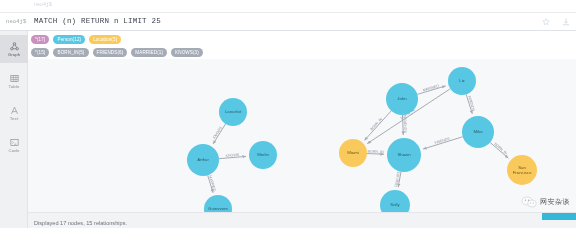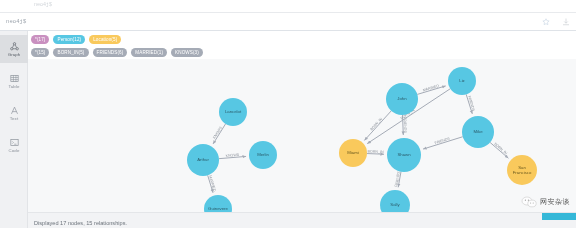--- a/index.html
+++ b/index.html
@@ -129,20 +129,21 @@
 <body>
 
 <div id="app">
 
   <div class="qbar">
     <div class="qbar-ghost">neo4j$</div>
   </div>
 
   <div class="qrow">
     <div class="qprompt">neo4j$</div>
+    <div class="qtext">MATCH (n) RETURN n LIMIT 25</div>
     <div class="qicons">
       <svg class="qicon" viewBox="0 0 16 16">
         <path d="M8 1.5l1.9 3.9 4.3.6-3.1 3 .7 4.3L8 11.3 4.2 13.3l.7-4.3-3.1-3 4.3-.6z" fill="none" stroke="#9fb7cf" stroke-width="1.3"></path>
       </svg>
       <svg class="qicon" viewBox="0 0 16 16">
         <path d="M8 1v9M4.5 7L8 10.5 11.5 7M2 13.5h12" fill="none" stroke="#9aa2ab" stroke-width="1.3"></path>
       </svg>
     </div>
   </div>
 

